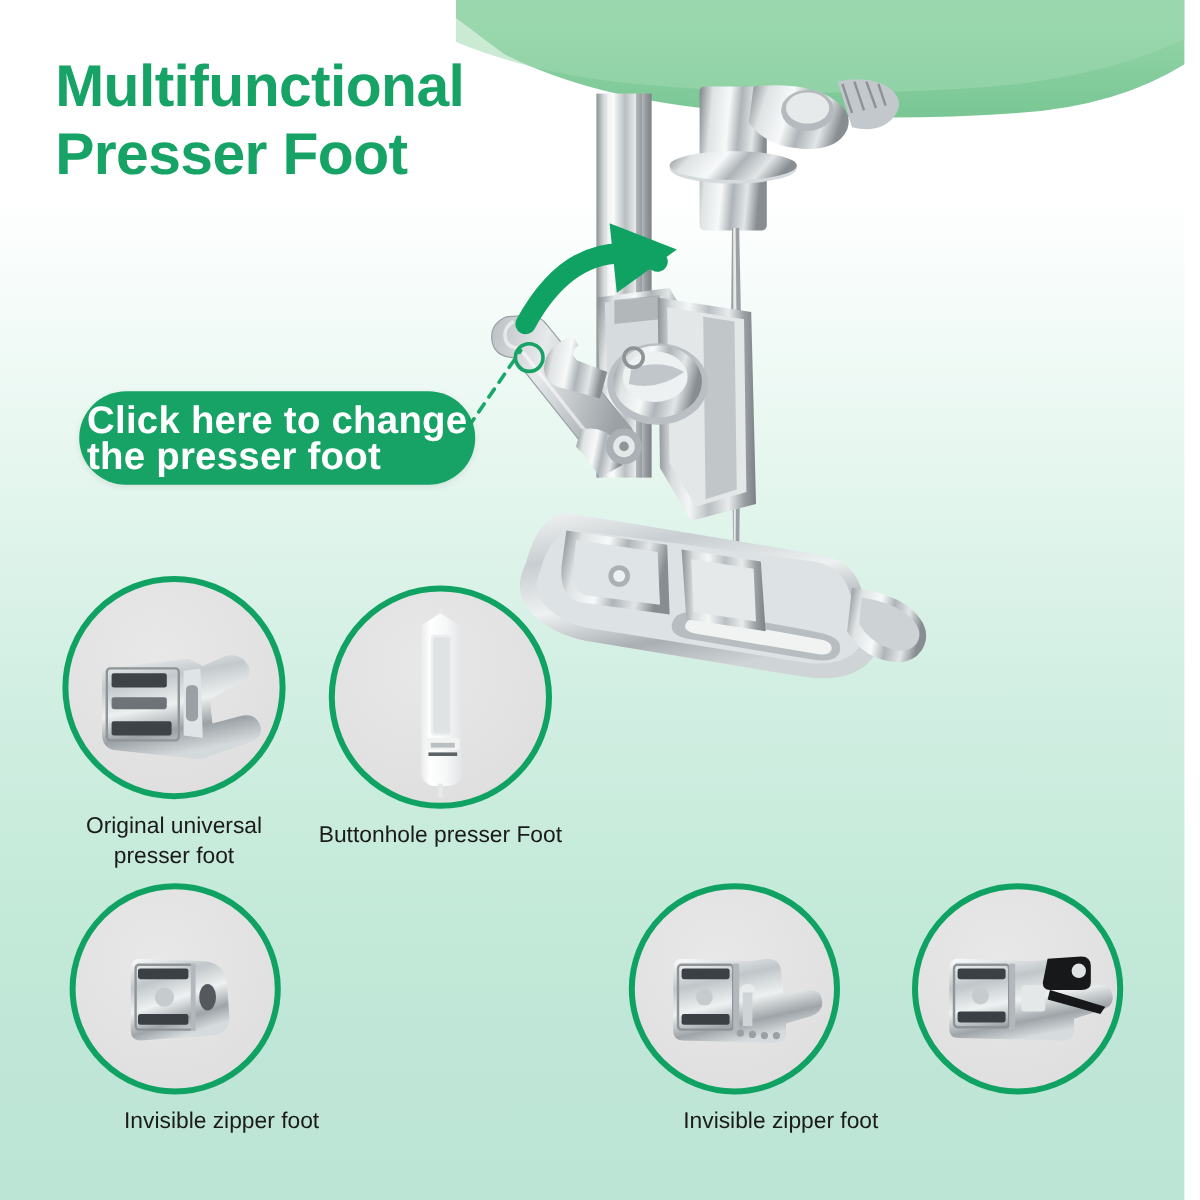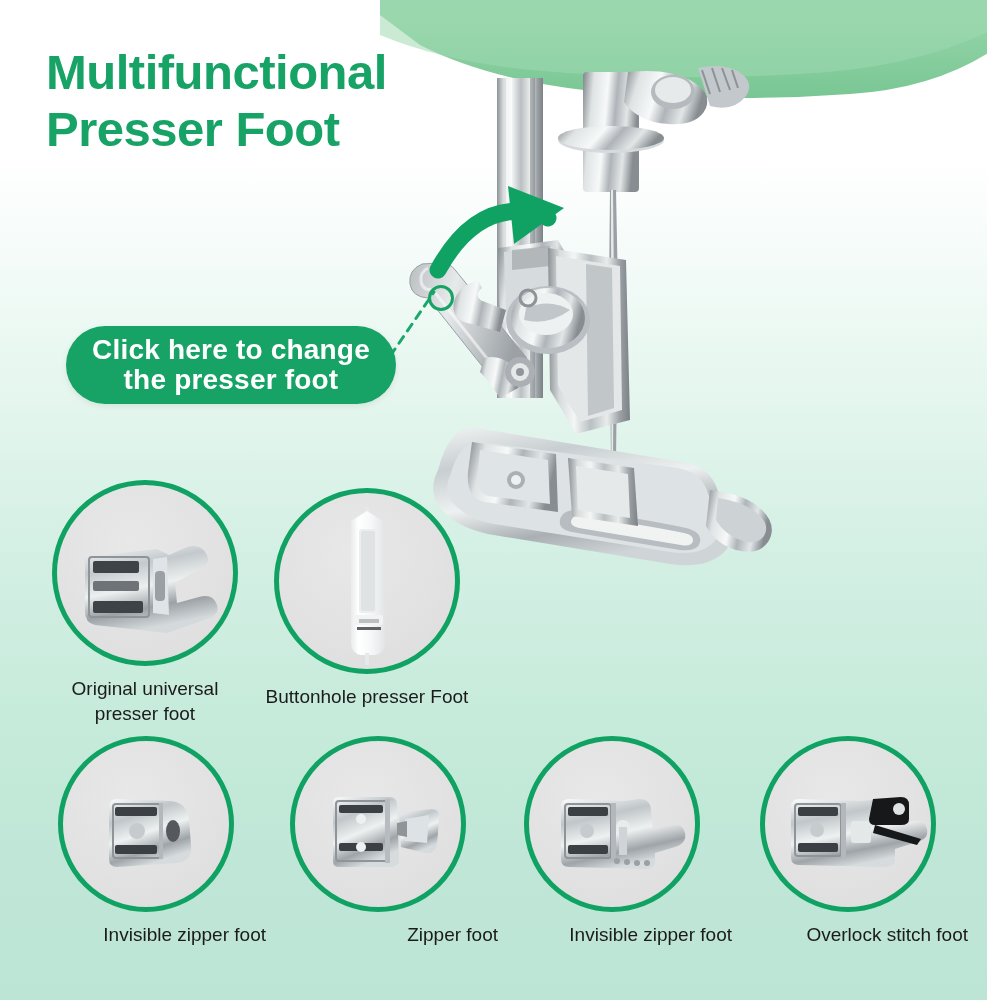--- a/index.html
+++ b/index.html
@@ -28,22 +28,22 @@
 
   
   .callout{
     position:absolute;left:66px;top:326px;z-index:42;
     width:330px;height:78px;border-radius:39px;
     background:#16a365;
     display:flex;align-items:center;justify-content:center;
     box-shadow:0 2px 6px rgba(0,0,0,.08);
   }
   .callout-text{
-    color:#ffffff;text-align:center;
-    font-size:28px;line-height:30px;font-weight:bold;
+    color:#ffffff;
+    font-size:32px;line-height:30px;font-weight:bold;
     white-space:pre-line;letter-spacing:.2px;
   }
 
   
   .leader{position:absolute;left:380px;top:270px;width:90px;height:110px;z-index:41;}
   .ring-marker{
     position:absolute;left:428px;top:285px;width:20px;height:20px;z-index:43;
     border:3px solid #16a365;border-radius:50%;background:transparent;
   }
 
@@ -288,39 +288,20 @@
           <rect x="6" y="5" width="48" height="54" rx="3" fill="none" stroke="#8e9498" stroke-width="2"></rect>
           <circle cx="30" cy="32" r="8" fill="#c6ccce"></circle>
           <ellipse cx="66" cy="32" rx="7" ry="11" fill="#55595d"></ellipse>
           <rect x="52" y="4" width="4" height="56" fill="#b2b8bb"></rect>
         </g>
       </svg>
     </div>
     <div class="cap">Invisible zipper foot</div>
   </div>
 
-  <div class="thumb r2" style="left:290px;top:736px;">
-    <div class="disc">
-      <svg width="176" height="176" viewBox="0 0 176 176" xmlns="http://www.w3.org/2000/svg">
-        <g transform="translate(36,56)">
-          <path d="M2 6 q0 -6 6 -6 L58 0 q8 0 8 8 L68 62 q0 8 -8 8 L8 70 q-6 0 -6 -6 Z" fill="url(#m2)"></path>
-          <rect x="8" y="8" width="44" height="8" rx="2" fill="#3b4044"></rect>
-          <rect x="8" y="46" width="44" height="8" rx="2" fill="#3b4044"></rect>
-          <rect x="5" y="4" width="52" height="60" rx="3" fill="none" stroke="#8e9498" stroke-width="2"></rect>
-          <circle cx="30" cy="22" r="5" fill="#eef1f1"></circle>
-          <circle cx="30" cy="50" r="5" fill="#eef1f1"></circle>
-          <rect x="54" y="2" width="5" height="64" fill="#b6bcbf"></rect>
-          <path d="M68 18 L82 14 L100 12 q10 0 8 10 l-2 26 q-2 10 -12 8 L70 50 Z" fill="url(#m2)"></path>
-          <path d="M74 22 L98 18 L96 46 L74 44 Z" fill="#dde2e4"></path>
-          <path d="M66 26 L76 24 L76 40 L66 38 Z" fill="#8e9498"></path>
-        </g>
-      </svg>
-    </div>
-    <div class="cap">Zipper foot</div>
-  </div>
 
   <div class="thumb r2" style="left:524px;top:736px;">
     <div class="disc">
       <svg width="176" height="176" viewBox="0 0 176 176" xmlns="http://www.w3.org/2000/svg">
         <g transform="translate(30,58)">
           <path d="M2 8 q0 -8 8 -8 L66 2 L80 0 q12 0 12 12 L94 30 L112 26 q12 -2 14 8 q2 10 -10 14 L96 54 L96 62 q0 8 -10 8 L10 68 q-8 0 -8 -8 Z" fill="url(#m2)"></path>
           <rect x="9" y="8" width="40" height="9" rx="2" fill="#3b4044"></rect>
           <rect x="9" y="46" width="40" height="9" rx="2" fill="#3b4044"></rect>
           <rect x="6" y="5" width="46" height="54" rx="3" fill="none" stroke="#8e9498" stroke-width="2"></rect>
           <circle cx="28" cy="32" r="7" fill="#c6ccce"></circle>
@@ -349,16 +330,15 @@
           <rect x="6" y="5" width="46" height="52" rx="3" fill="none" stroke="#8e9498" stroke-width="2"></rect>
           <circle cx="28" cy="31" r="7" fill="#c6ccce"></circle>
           <rect x="52" y="4" width="5" height="56" fill="#b2b8bb"></rect>
           <rect x="62" y="22" width="20" height="22" rx="3" fill="#e4e8e9"></rect>
           <path d="M84 0 L112 -2 q8 0 8 8 L120 20 q0 6 -8 6 L86 26 q-6 0 -6 -6 Z" fill="#16181a"></path>
           <circle cx="110" cy="10" r="6" fill="#dfe3e4"></circle>
           <path d="M86 26 L132 40 L128 46 L84 34 Z" fill="#16181a"></path>
         </g>
       </svg>
     </div>
-    <div class="cap">Overlock stitch foot</div>
   </div>
 
 </div>
 
 </body></html>

